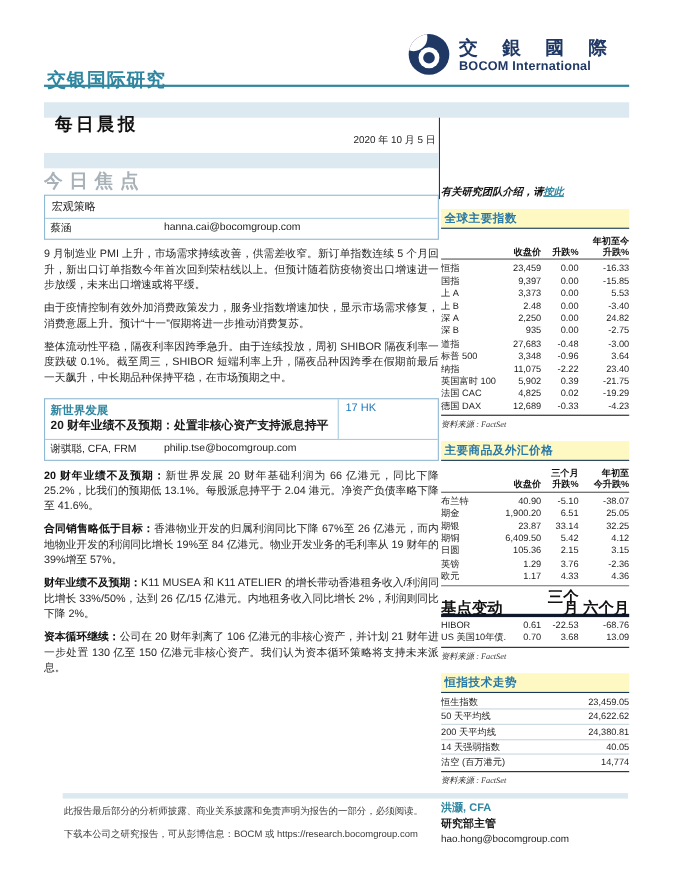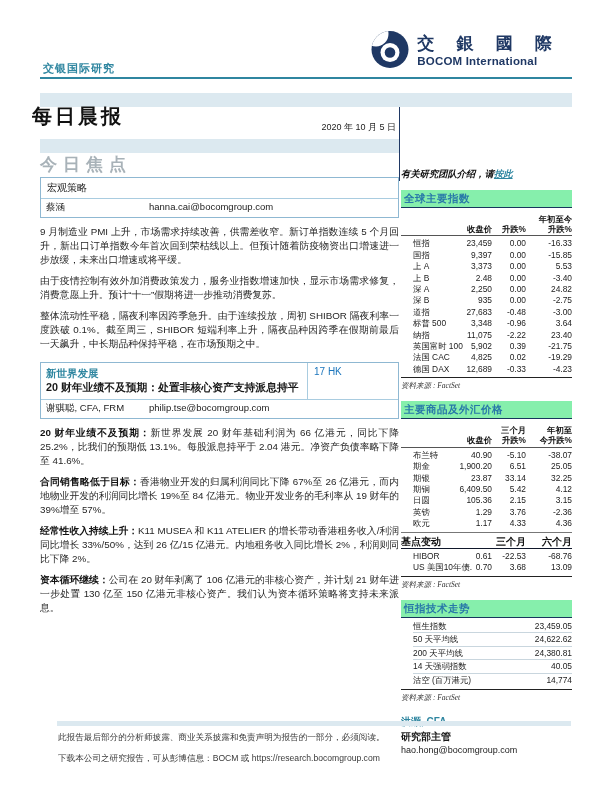--- a/index.html
+++ b/index.html
@@ -1,29 +1,29 @@
 <!DOCTYPE html>
 <html><head>
 <meta charset="utf-8">
 <style>
   * { margin:0; padding:0; box-sizing:border-box; }
   html,body { background:#ffffff; }
   body { font-family:"Liberation Sans","DejaVu Sans",sans-serif; color:#333; }
   .page { position:relative; width:612px; height:792px; background:#fff; overflow:hidden; }
 
   
-  .research-label { position:absolute; left:43px; top:61px; font-size:11px; font-weight:bold; color:#2F86A0; letter-spacing:1px; }
+  .research-label { position:absolute; left:43px; top:61px; font-size:17px; font-weight:bold; color:#2F86A0; letter-spacing:1px; }
   .teal-rule { position:absolute; left:40px; top:77px; width:532px; height:2px; background:#2F86A0; }
   .logo { position:absolute; right:51px; top:28px; display:flex; align-items:center; gap:8px; }
   .logo .cn { font-family:"Liberation Serif","DejaVu Serif",serif; font-size:17px; font-weight:bold; color:#1F3864; letter-spacing:9px; white-space:nowrap; }
   .logo .en { font-size:11.5px; font-weight:bold; color:#1F3864; letter-spacing:0.2px; }
   .band { position:absolute; background:#DCE9F0; }
   .band1 { left:40px; top:93px; width:532px; height:14px; }
   .band2 { left:40px; top:139px; width:359px; height:14px; }
-  .page-title { position:absolute; left:32px; top:103px; font-family:"Liberation Serif","DejaVu Serif",serif; font-size:20px; font-weight:bold; color:#111; letter-spacing:3px; }
+  .page-title { position:absolute; left:50px; top:103px; font-family:"Liberation Serif","DejaVu Serif",serif; font-size:16px; font-weight:bold; color:#111; letter-spacing:3px; }
   .report-date { position:absolute; left:246px; top:121px; width:150px; text-align:right; font-size:9px; color:#222; }
   .vline { position:absolute; left:399px; top:107px; width:1px; height:74px; background:#1F3864; }
   .focus-label { position:absolute; left:40px; top:153px; font-size:17px; font-weight:bold; color:#A8B2B8; letter-spacing:6px; }
 
   
   .left-col { position:absolute; left:40px; top:177px; width:359px; }
   .article-card { border:1px solid #8FB8D2; }
   .card-head { display:flex; }
   .card-title-cell { flex:1; padding:3px 7px 4px 5px; border-right:1px solid #A9CCE0; }
   .card-tag { width:90px; padding:3px 6px; font-size:10px; color:#222; }
@@ -34,32 +34,32 @@
   .card-author .auth { width:103px; flex-shrink:0; }
   .art-body { margin-bottom:5px; }
   .art-body p { margin:7px 0; font-size:9.8px; line-height:14px; text-align:justify; color:#262626; }
   .art-body p b { color:#111; }
   .gap2 { height:4px; }
 
   
   .sidebar { position:absolute; left:401px; top:168px; width:171px; }
   .team-intro { font-size:9.3px; font-weight:bold; font-style:italic; color:#111; margin-bottom:9px; }
   .team-intro a { color:#2F86A0; text-decoration:underline; cursor:pointer;font-style:italic; }
-  .shdr { background:#86efac; color:#2878A8; font-weight:bold; font-size:10.5px; padding:2px 4px 1px 3px; border-bottom:1.5px solid #17365D; letter-spacing:0.5px; }
+  .shdr { background:#fef9c3; color:#2878A8; font-weight:bold; font-size:10.5px; padding:2px 4px 1px 3px; border-bottom:1.5px solid #17365D; letter-spacing:0.5px; }
   .trow { display:flex; align-items:flex-end; }
   .tc { white-space:pre-line; }
   .tc0 { flex:1; min-width:0; white-space:nowrap; text-align:left; }
   .tc1,.tc2,.tc3 { flex-shrink:0; text-align:right; }
   .tc1 { width:44px; } .tc2 { width:34px; } .tc3 { width:46px; }
   .thead { font-size:8.3px; font-weight:bold; color:#111; border-bottom:1px solid #555; padding:2px 0 1px; margin-top:4px; }
   .thead .trow { line-height:10.2px; }
   .tbody { font-size:8.4px; color:#222; padding:2px 0; border-bottom:1.5px solid #222; }
-  .tbody .trow { line-height:11.4px;margin-left:12px; }
+  .tbody .trow { line-height:11.4px; }
   .tbody.mid { border-bottom:1px solid #777; }
-  .thead.basis { margin-top:2px; border-bottom:1px solid #0f172a; font-size:10px; }
+  .thead.basis { margin-top:2px; border-bottom:3px solid #0f172a; font-size:14px; }
   .src { font-family:"Liberation Serif","DejaVu Serif",serif; font-style:italic; font-size:7.5px; color:#333; margin:3px 0 10px; }
   .tech .trow { border-bottom:1px solid #C9D6DE; line-height:12.6px; }
   .tech .trow:last-child { border-bottom:none; }
   .tech .tcA { flex:1; white-space:nowrap; } .tech .tcB { width:70px; flex-shrink:0; text-align:right; }
   .analyst { margin-top:12px; }
   .analyst .nm { font-size:10px; font-weight:bold; color:#2F86A0; }
   .analyst .tt { font-size:10px; font-weight:bold; color:#1a1a1a; margin-top:1px; }
   .analyst .em { font-size:9px; color:#222; margin-top:1px; }
 
   
@@ -131,21 +131,21 @@
         <div class="card-tag tag-blue">17 HK</div>
       </div>
       <div class="card-author">
         <span class="auth">谢骐聪, CFA, FRM</span>
         <span class="mail">philip.tse@bocomgroup.com</span>
       </div>
     </div>
     <div class="art-body">
         <p><b>20 财年业绩不及预期：</b>新世界发展 20 财年基础利润为 66 亿港元，同比下降 25.2%，比我们的预期低 13.1%。每股派息持平于 2.04 港元。净资产负债率略下降至 41.6%。</p>
         <p><b>合同销售略低于目标：</b>香港物业开发的归属利润同比下降 67%至 26 亿港元，而内地物业开发的利润同比增长 19%至 84 亿港元。物业开发业务的毛利率从 19 财年的 39%增至 57%。</p>
-        <p><b>经常性收入持续上升：</b>K11 MUSEA 和 K11 ATELIER 的增长带动香港租务收入/利润同比增长 33%/50%，达到 26 亿/15 亿港元。内地租务收入同比增长 2%，利润则同比下降 2%。</p>
+        <p><b>财年业绩不及预期：</b>K11 MUSEA 和 K11 ATELIER 的增长带动香港租务收入/利润同比增长 33%/50%，达到 26 亿/15 亿港元。内地租务收入同比增长 2%，利润则同比下降 2%。</p>
         <p><b>资本循环继续：</b>公司在 20 财年剥离了 106 亿港元的非核心资产，并计划 21 财年进一步处置 130 亿至 150 亿港元非核心资产。我们认为资本循环策略将支持未来派息。</p>
       </div>
 
   </div>
 
   <div class="sidebar">
 
     <div class="team-intro">
       <span>有关研究团队介绍，请</span><a>按此</a>
     </div>

